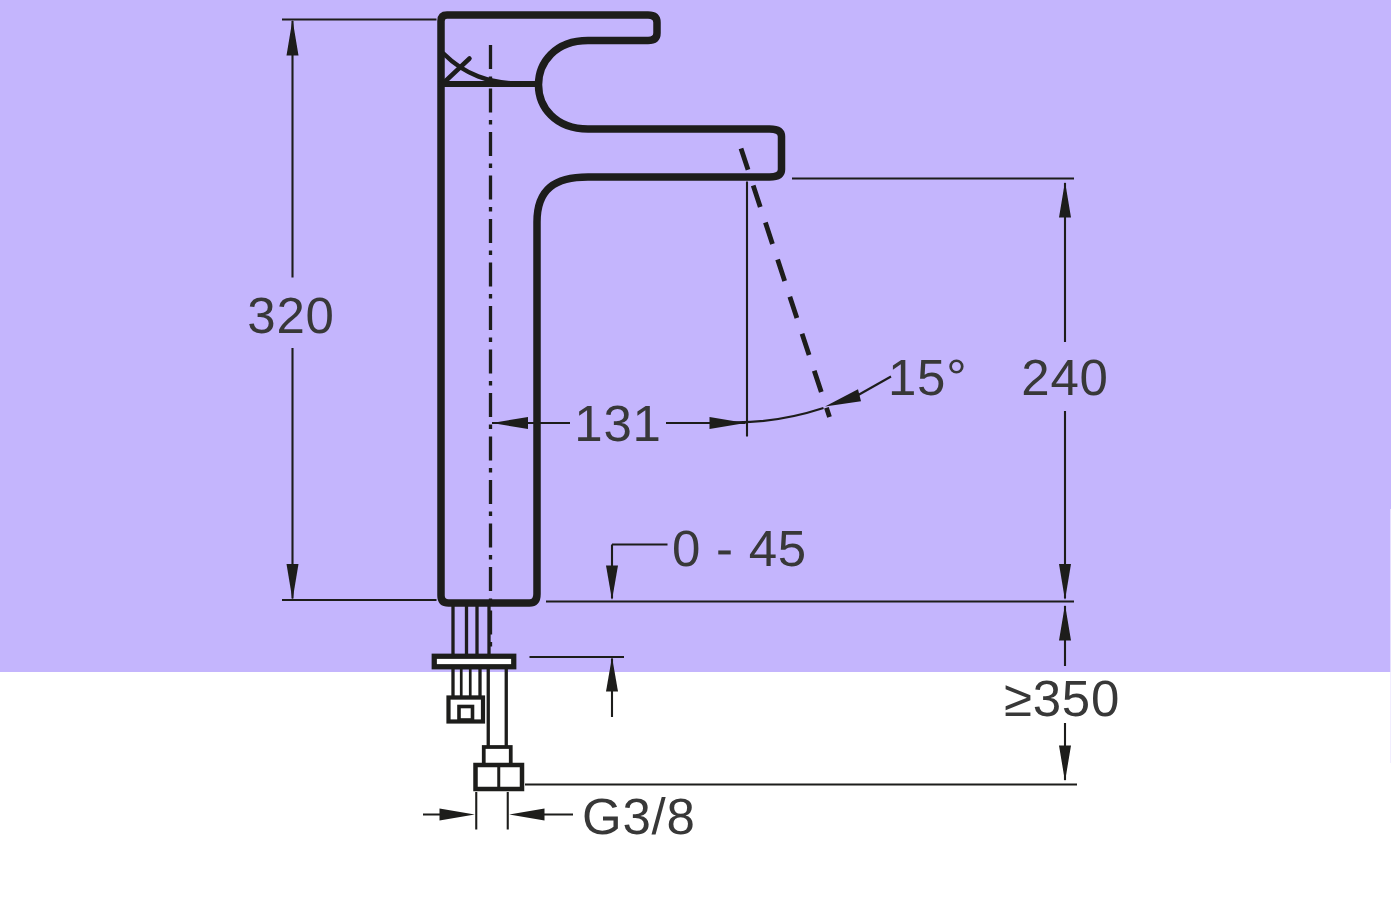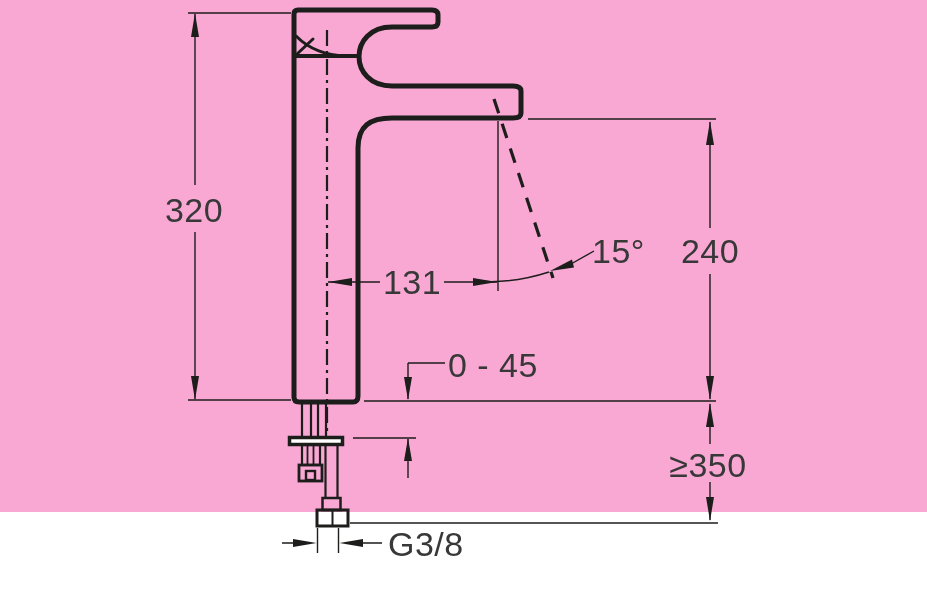--- a/index.html
+++ b/index.html
@@ -7,22 +7,22 @@
     padding: 0;
     background: #ffffff;
     width: 927px;
     height: 600px;
     overflow: hidden;
     font-family: "Liberation Sans", sans-serif;
   }
   .stage {
     position: relative;
     width: 927px;
-    height: 512px;
-    background: #f9a8d4;
+    height: 448px;
+    background: #c4b5fd;
   }
   svg { display: block; }
   .dim-label {
     font-family: "Liberation Sans", sans-serif;
     font-size: 34px;
     fill: #383838;
     letter-spacing: 0.5px;
   }
 </style>
 </head>

